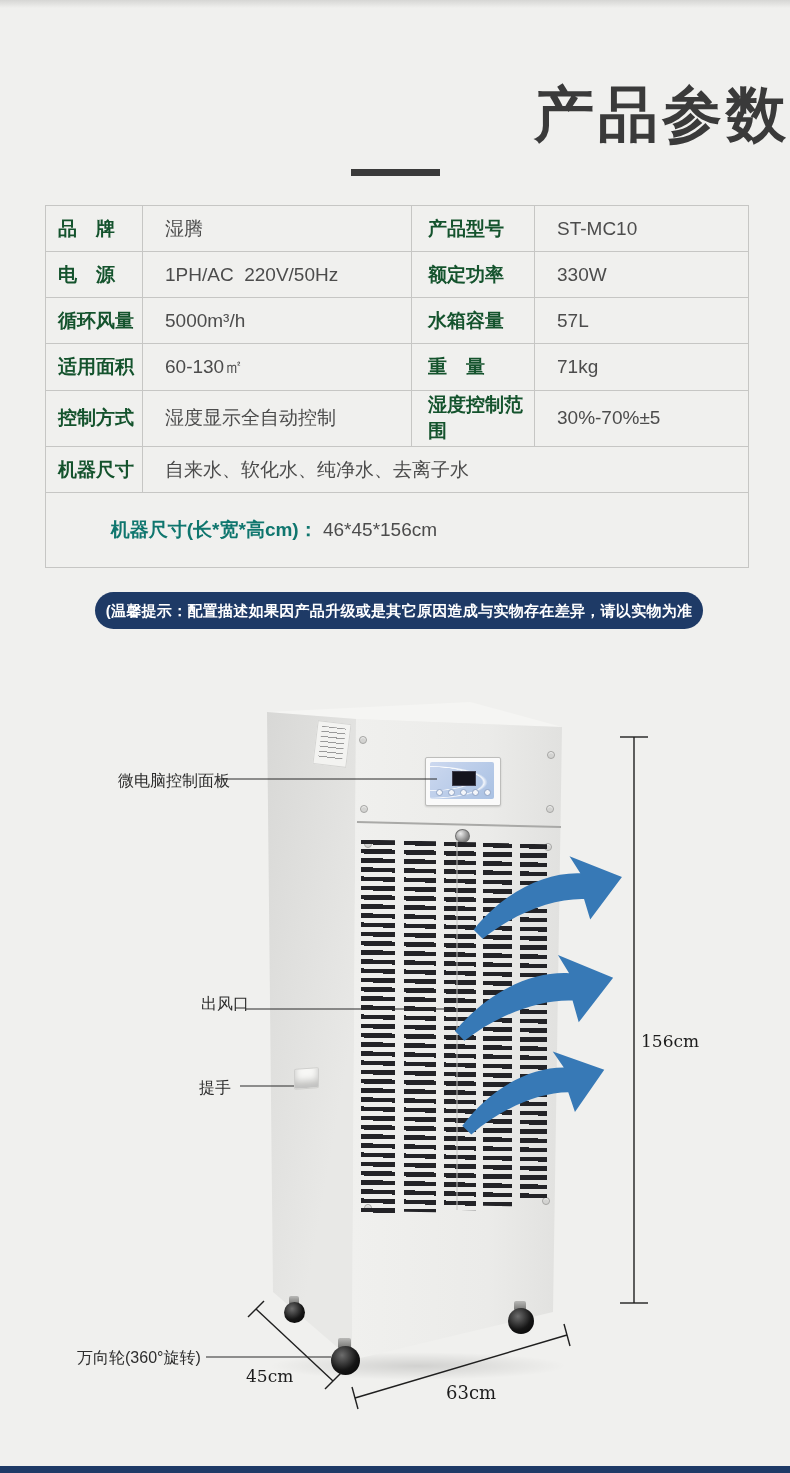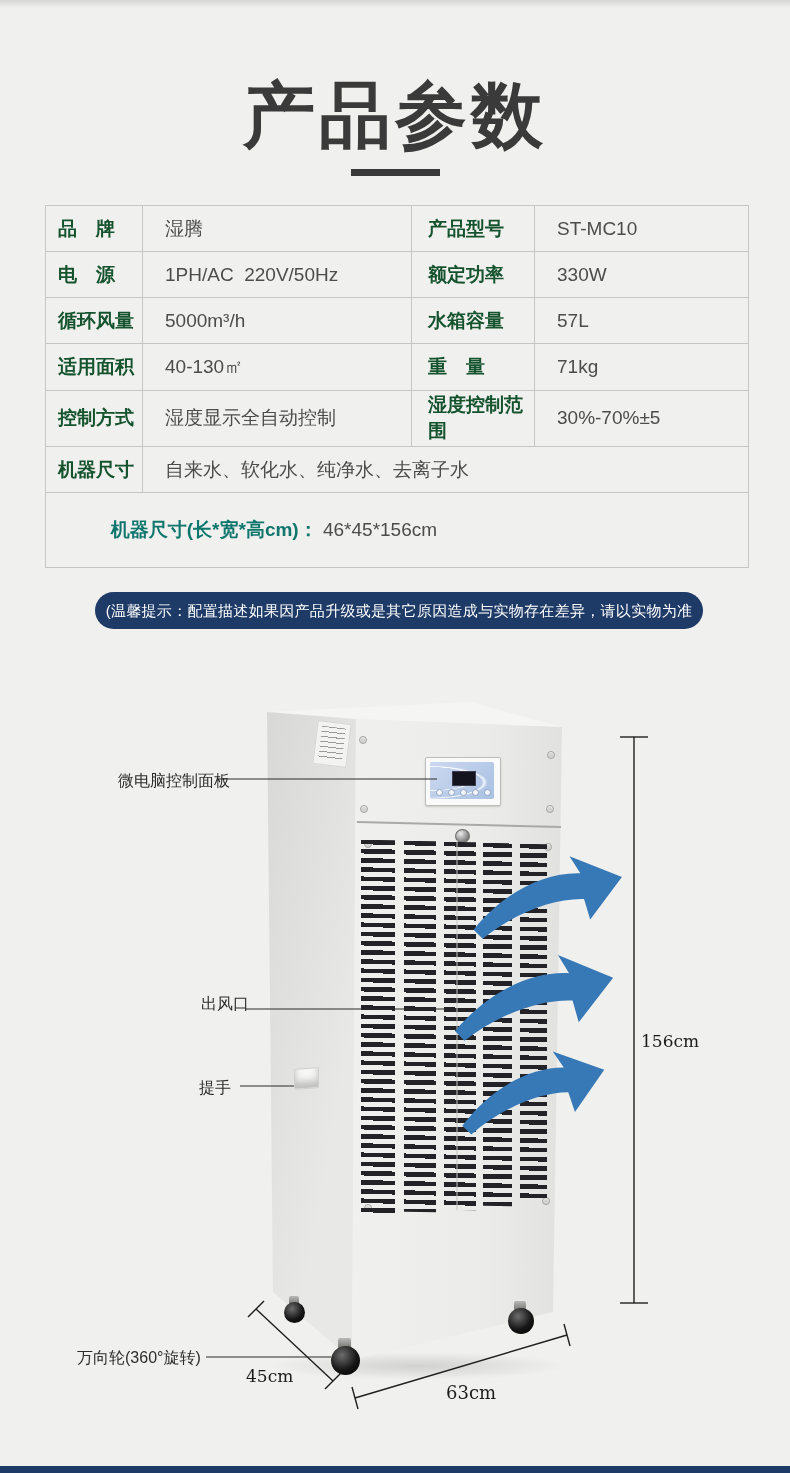--- a/index.html
+++ b/index.html
@@ -3,39 +3,39 @@
 <meta charset="utf-8">
 <style>
   html,body{margin:0;padding:0;background:#e8e8e6;}
   .page{position:relative;width:790px;height:1473px;margin:0 auto;background:#f0f0ee;
         overflow:hidden;font-family:"Liberation Sans","DejaVu Sans",sans-serif;}
   .top-strip{position:absolute;left:0;top:0;width:100%;height:8px;
              background:linear-gradient(to bottom,#d6d6d4,#f0f0ee);}
   .bottom-bar{position:absolute;left:0;top:1466px;width:100%;height:7px;background:#1e3a66;}
 
   
-  .title{position:absolute;left:0;right:0;top:72px;text-align:center;
-         font-size:72px;line-height:86px;font-weight:900;color:#3a3a3a;letter-spacing:4px;}
+  .title{position:absolute;left:0;right:0;top:72px;text-align:right;
+         font-size:60px;line-height:86px;font-weight:900;color:#3a3a3a;letter-spacing:4px;}
   .title-underline{position:absolute;left:351px;top:169px;width:89px;height:7px;background:#3a3a3a;}
 
   
   table.specs{position:absolute;left:45px;top:205px;width:703px;height:363px;
               border-collapse:collapse;table-layout:fixed;}
   table.specs td{border:1px solid #c6c6c4;vertical-align:middle;
                  font-size:19px;white-space:pre-wrap;}
   table.specs tr{height:45px;}
   .lbl{font-weight:700;color:#14532d;padding-left:12px;}
   .c3.lbl{padding-left:16px;}
   .val{color:#4c4c4c;padding-left:22px;}
   .dims-cell{padding-left:12px;color:#4c4c4c;}
   .dims-cell .lbl-inline{font-weight:700;color:#0f766e;}
 
   
   .notice{position:absolute;left:95px;top:592px;width:608px;height:37px;border-radius:19px;
-          background:#1e3a66;color:#ffffff;font-weight:400;font-size:15px;line-height:37px;
+          background:#1e3a66;color:#ffffff;font-weight:700;font-size:15px;line-height:37px;
           text-align:center;letter-spacing:.3px;}
 
   
   .figure{position:absolute;left:0;top:690px;width:790px;height:740px;}
   .figure *{position:absolute;}
   .floor-shadow{left:268px;top:662px;width:300px;height:28px;
      background:radial-gradient(ellipse at center,rgba(0,0,0,.13),rgba(0,0,0,0) 70%);}
   .cab-top{left:267px;top:12px;width:295px;height:26px;background:#f5f5f3;
      clip-path:polygon(0px 10px,203px 0px,295px 25px,89px 17px);}
   .cab-side{left:267px;top:22px;width:89px;height:648px;
@@ -109,21 +109,21 @@
         <td class="val c4">330W</td>
       </tr>
       <tr>
         <td class="lbl c1">循环风量</td>
         <td class="val c2">5000m³/h</td>
         <td class="lbl c3">水箱容量</td>
         <td class="val c4">57L</td>
       </tr>
       <tr>
         <td class="lbl c1">适用面积</td>
-        <td class="val c2">40-130㎡</td>
+        <td class="val c2">60-130㎡</td>
         <td class="lbl c3">重　量</td>
         <td class="val c4">71kg</td>
       </tr>
       <tr>
         <td class="lbl c1">控制方式</td>
         <td class="val c2">湿度显示全自动控制</td>
         <td class="lbl c3">湿度控制范围</td>
         <td class="val c4">30%-70%±5</td>
       </tr>
       <tr>

